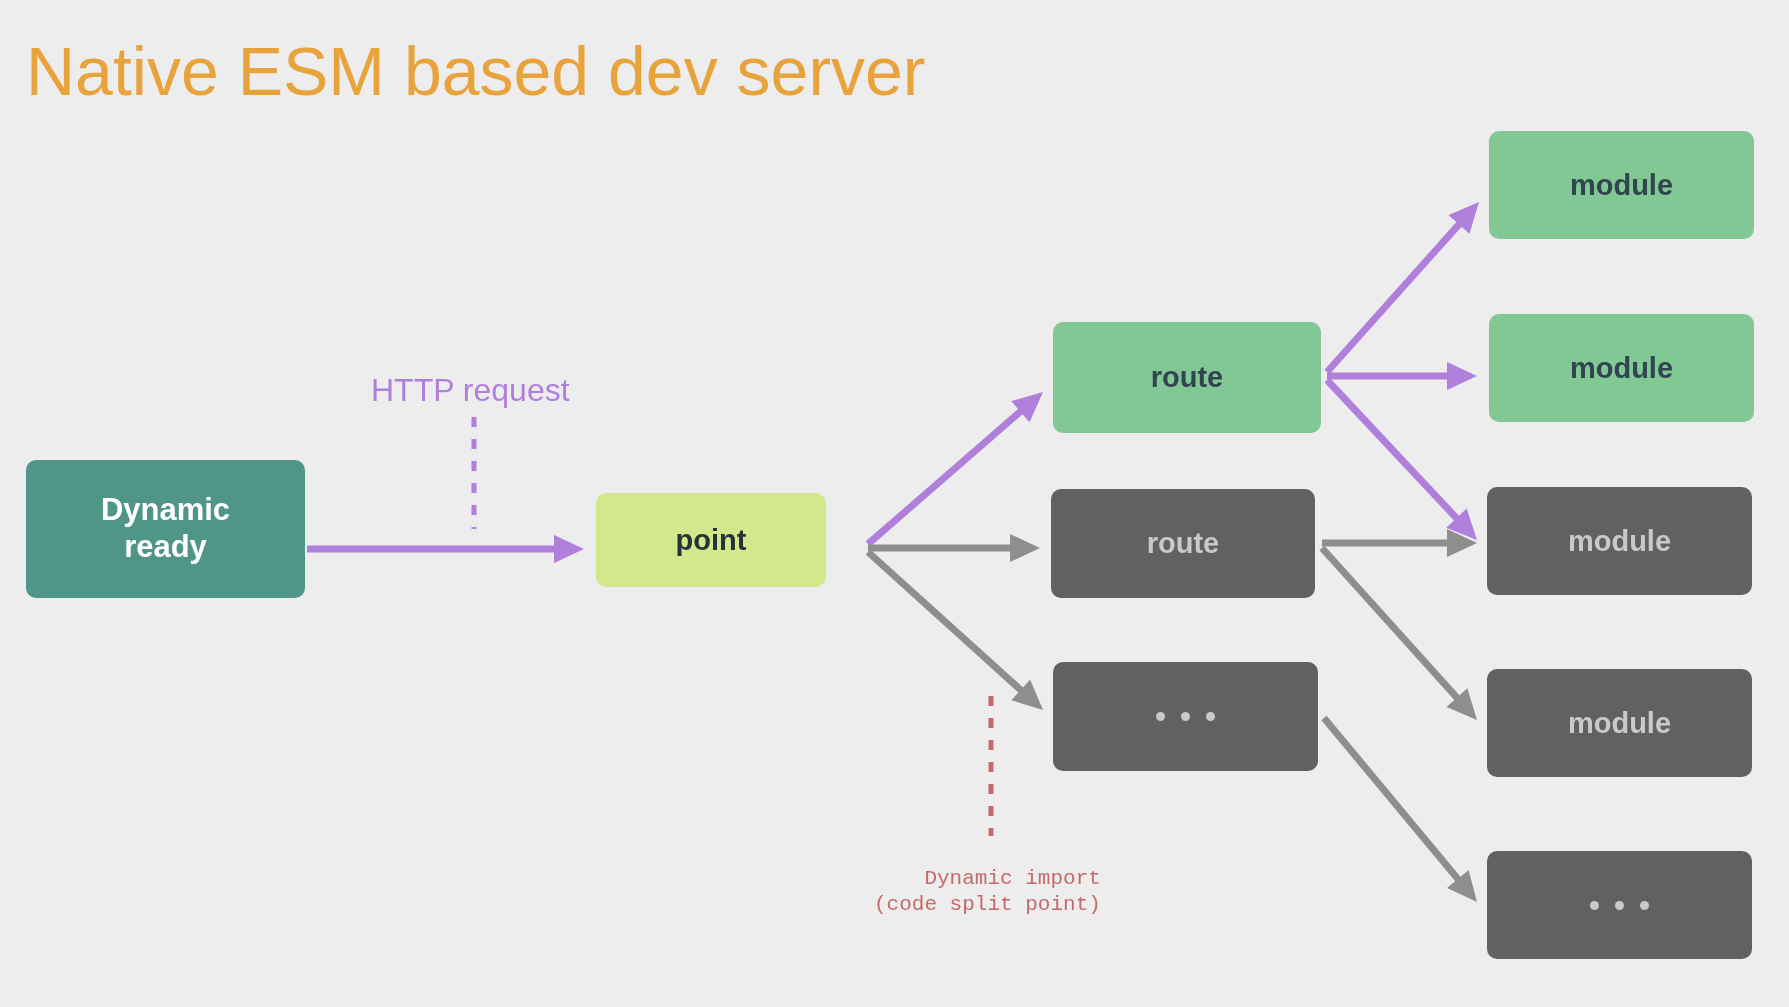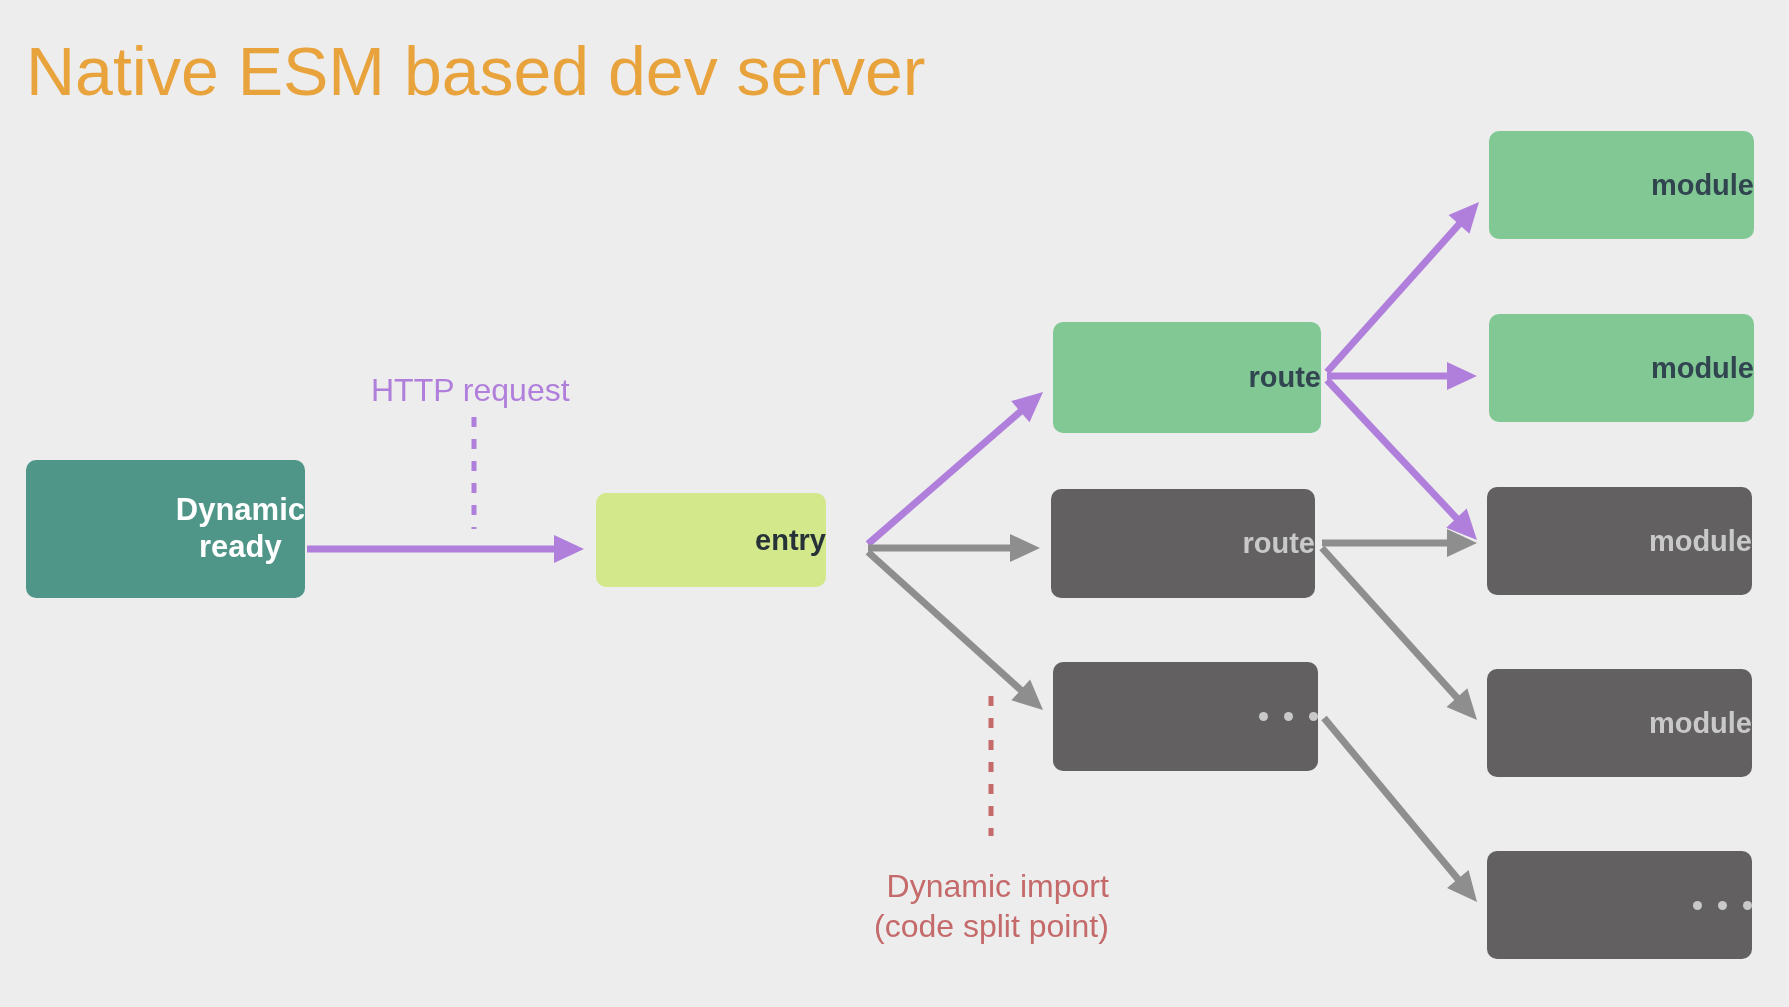--- a/index.html
+++ b/index.html
@@ -21,21 +21,21 @@
     top: 0;
     width: 1789px;
     height: 1007px;
     pointer-events: none;
   }
   .node {
     position: absolute;
     border-radius: 10px;
     display: flex;
     align-items: center;
-    justify-content: flex-end;
+    justify-content: center;
     text-align: center;
     font-weight: bold;
     line-height: 1.18;
     box-sizing: border-box;
   }
   .node.teal   { background: #4f9688; color: #ffffff; }
   .node.lime   { background: #d3e88a; color: #263238; }
   .node.green  { background: #81c894; color: #30454f; }
   .node.gray   { background: #626060; color: #c9c9c9; }
 
@@ -117,21 +117,21 @@
       <line x1="474" y1="417" x2="474" y2="529" stroke="#b07fdb" stroke-width="5" stroke-dasharray="10,12"></line>
       <line x1="991" y1="696" x2="991" y2="836" stroke="#c56a6a" stroke-width="5" stroke-dasharray="10,12"></line>
     </svg>
 
   <div id="nodes-layer">
       <div class="node teal" style="left: 26px; top: 460px; width: 279px; height: 138px; font-size: 31px;">
         <span style="white-space: pre-line;">Dynamic
 ready</span>
       </div>
       <div class="node lime" style="left: 596px; top: 493px; width: 230px; height: 94px; font-size: 29px;">
-        <span style="white-space: pre-line;">entry</span>
+        <span style="white-space: pre-line;">point</span>
       </div>
       <div class="node green" style="left: 1053px; top: 322px; width: 268px; height: 111px; font-size: 29px;">
         <span style="white-space: pre-line;">route</span>
       </div>
       <div class="node gray" style="left: 1051px; top: 489px; width: 264px; height: 109px; font-size: 29px;">
         <span style="white-space: pre-line;">route</span>
       </div>
       <div class="node gray" style="left: 1053px; top: 662px; width: 265px; height: 109px; font-size: 29px;">
         <div class="dots">
           <span></span>
@@ -154,17 +154,17 @@
       <div class="node gray" style="left: 1487px; top: 851px; width: 265px; height: 108px; font-size: 29px;">
         <div class="dots">
           <span></span>
           <span></span>
           <span></span>
         </div>
       </div>
     </div>
   <div id="annot-layer">
       <div class="annot" style="left: 371px; top: 370px; font-size: 32px; color: rgb(176, 127, 219);">HTTP request</div>
-      <div class="annot" style="left: 874px; top: 866px; font-size: 32px; color: rgb(197, 106, 106);">Dynamic import
+      <div class="annot" style="left: 874px; top: 866px; font-size: 21px; color: rgb(197, 106, 106); font-family: Liberation Mono, monospace;">Dynamic import
 (code split point)</div>
     </div>
 
 </div>
 
 </body></html>

